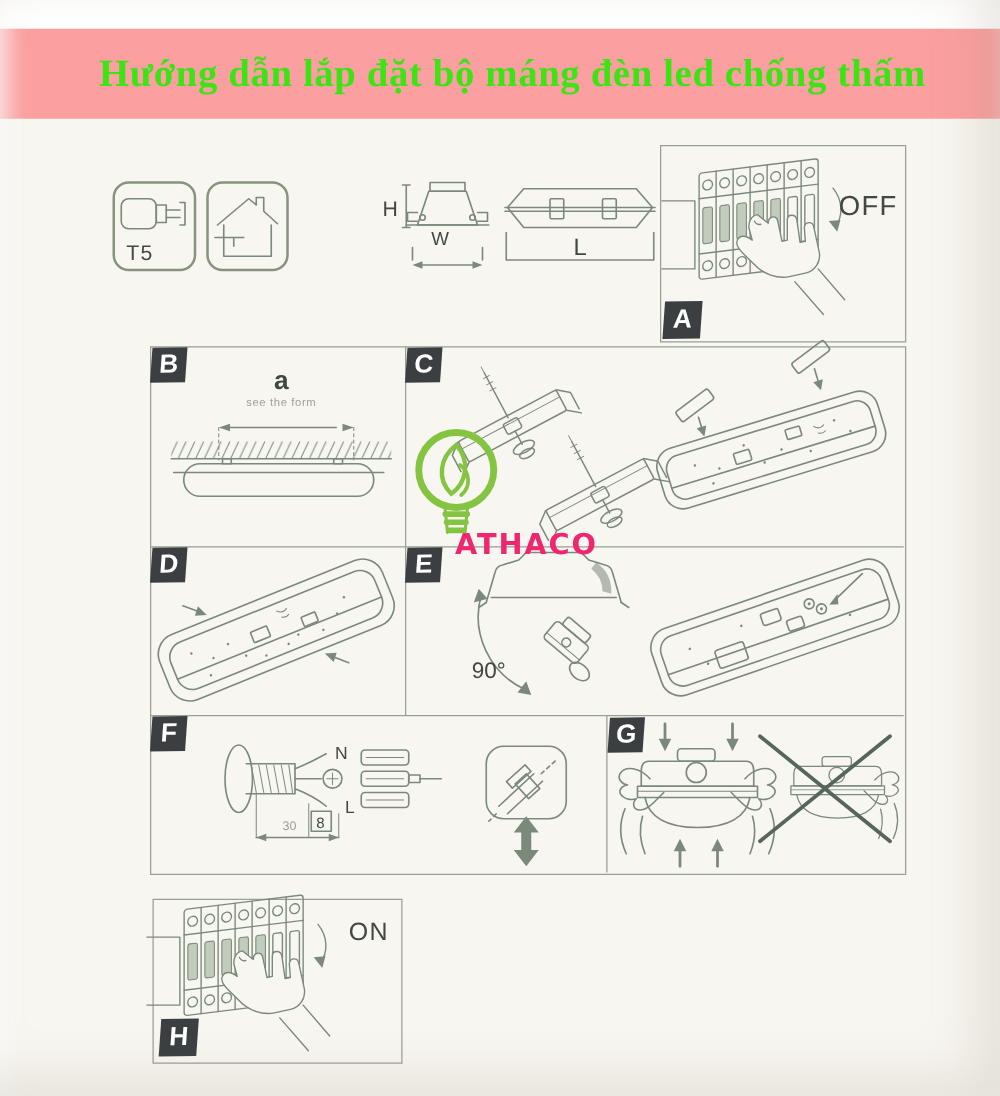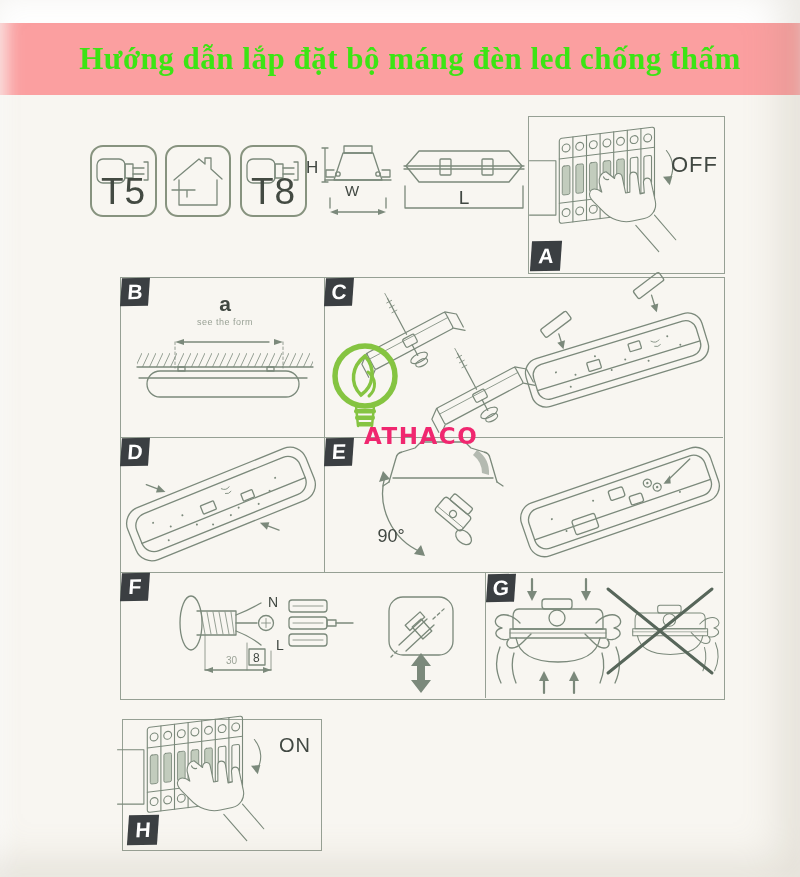--- a/index.html
+++ b/index.html
@@ -11,21 +11,21 @@
   .page{position:relative;width:800px;height:877px;background:var(--page_bg);overflow:hidden;
         font-family:"Liberation Sans", sans-serif;}
   .page-shade{position:absolute;inset:0;pointer-events:none;z-index:9;
         box-shadow:inset -18px -14px 40px rgba(150,138,115,0.20), inset 6px 4px 18px rgba(255,255,255,0.8);}
   .topstrip{position:absolute;left:0;top:0;width:800px;height:23px;background:#fff;}
   .banner{position:absolute;left:0;top:23px;width:800px;height:72px;background:var(--banner_bg);
           display:flex;align-items:center;justify-content:center;padding-left:10px;}
   .banner .title{font-family:"Liberation Serif", serif;font-weight:700;font-size:31px;
           color:var(--banner_text);letter-spacing:.5px;}
   .box{position:absolute;border:2px solid #87937f;border-radius:13px;background:transparent;}
-  .tube-label{position:absolute;left:9px;bottom:2px;font-size:37px;color:#434a42;letter-spacing:1px;}
+  .tube-label{position:absolute;left:9px;bottom:2px;font-size:17px;color:#434a42;letter-spacing:1px;}
   .panel{position:absolute;border:1px solid var(--line);}
   .gridline{position:absolute;background:var(--line);}
   .badge{position:absolute;width:28px;height:28px;background:var(--badge_bg);color:#fff;
          display:flex;align-items:center;justify-content:center;font-weight:700;font-size:21px;
          transform:skewX(-5deg) rotate(-1deg);z-index:6;}
   svg{position:absolute;overflow:visible;}
   .art{stroke:var(--ink);fill:none;stroke-width:1.3;stroke-linecap:round;stroke-linejoin:round;}
   .thin{stroke-width:.8;}
   .thick{stroke-width:2.2;}
   .fillink{fill:var(--ink);stroke:none;}
@@ -61,30 +61,20 @@
   <div class="box" style="left:165px;top:145px;width:62px;height:68px;">
     <svg style="left:0;top:0" width="62" height="68" viewBox="0 0 62 68">
       <g class="art">
         <path d="M7,33 L32,12 L38,17 L38,11 L44,11 L44,22 L55,32"></path>
         <path d="M12,33 V58 H50 V33"></path>
         <path d="M5,43 H28 M20,43 V50"></path>
       </g>
     </svg>
   </div>
 
-  <div class="box" style="left:240px;top:145px;width:63px;height:68px;">
-    <svg style="left:0;top:0" width="63" height="68" viewBox="0 0 63 68">
-      <g class="art">
-        <rect x="5" y="12" width="28" height="24" rx="6"></rect>
-        <rect x="33" y="17" width="8" height="14"></rect>
-        <path d="M41,21 h11 M41,27 h11 M52,15 h4 v18 h-4"></path>
-      </g>
-    </svg>
-    <div class="tube-label">T8</div>
-  </div>
 
   <svg style="left:300px;top:140px;" width="100" height="85" viewBox="0 0 100 85">
     <text class="svgtxt" x="6" y="33" font-size="17">H</text>
     <g class="art">
       <path d="M22,8 h6 M25,8 v34 M22,42 h6"></path>
       <g transform="translate(58,26)">
         <rect x="-14" y="-20" width="28" height="7"></rect>
         <path d="M-15,-13 L-24,14 H24 L15,-13 Z"></path>
         <path d="M-24,4 h-8 v7 h8 M24,4 h8 v7 h-8"></path>
         <line x1="-33" y1="14" x2="33" y2="14"></line>

